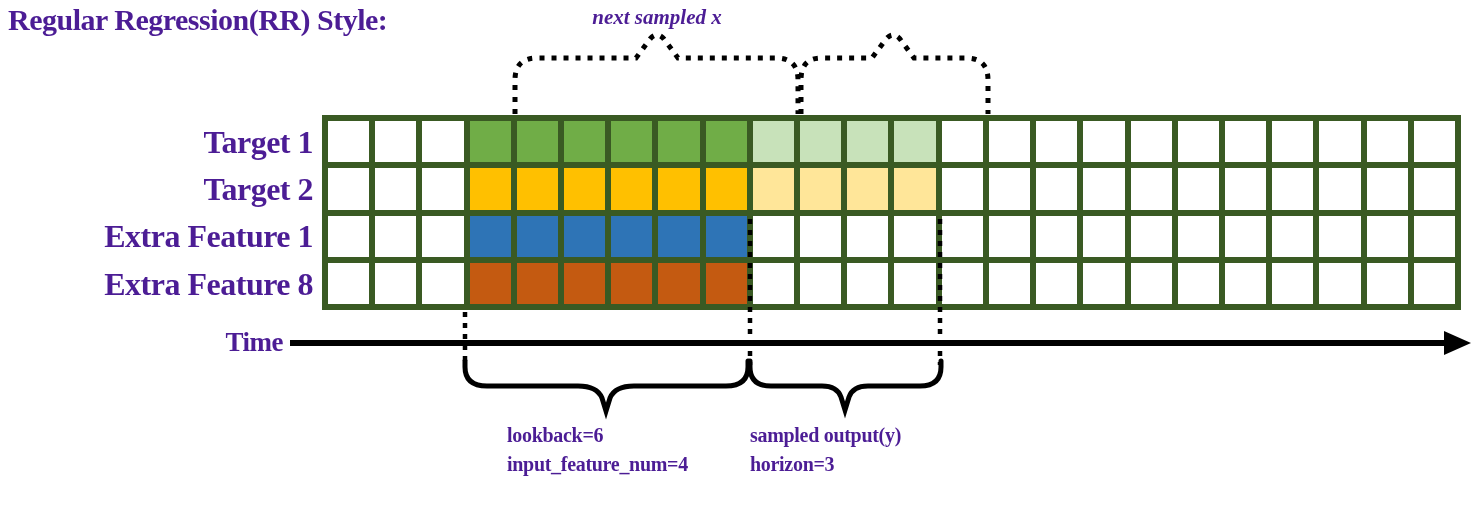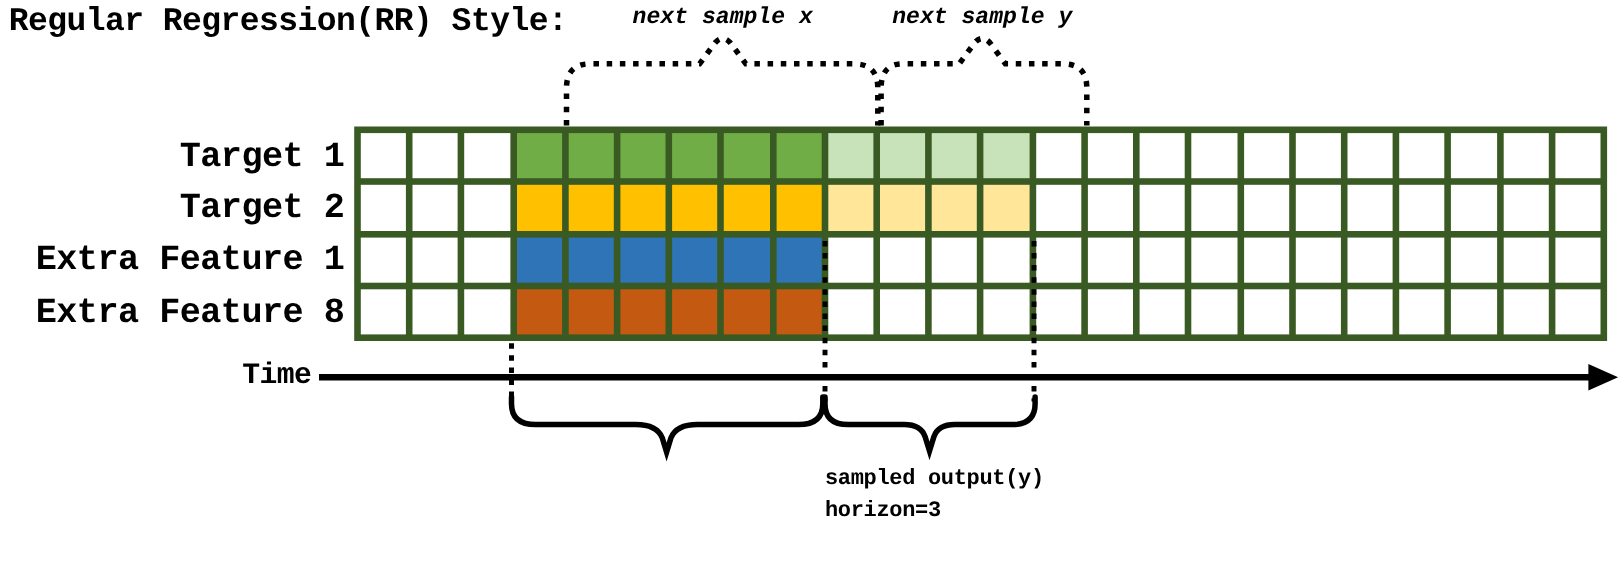--- a/index.html
+++ b/index.html
@@ -1,18 +1,18 @@
 <!DOCTYPE html>
 <html><head>
 <meta charset="utf-8">
 <style>
   html,body{margin:0;padding:0;background:#fff;}
   #stage{
     position:relative;width:1476px;height:512px;overflow:hidden;
-    font-family:Liberation Mono, monospace;color:#000000;
+    font-family:Liberation Serif, serif;color:#4c1d95;
     background:#fff;
   }
   .title{
     position:absolute;left:8px;top:3px;font-size:30px;font-weight:700;
     letter-spacing:-0.5px;white-space:nowrap;
   }
   .next-label{
     position:absolute;top:5px;transform:translateX(-50%);
     font-size:21px;font-weight:700;font-style:italic;white-space:nowrap;
   }
@@ -42,22 +42,21 @@
   .caption div{height:29px;}
   svg.overlay{position:absolute;left:0;top:0;pointer-events:none;}
 </style>
 </head>
 <body>
 
 <div id="stage">
 
   <div class="title">Regular Regression(RR) Style:</div>
 
-  <div id="next-x" class="next-label">next sample x</div>
-  <div id="next-y" class="next-label">next sample y</div>
+  <div id="next-x" class="next-label">next sampled x</div>
 
   <div id="sample-grid" style="background: rgb(58, 90, 35);">
       <div class="cell" style="background: rgb(255, 255, 255);"></div>
       <div class="cell" style="background: rgb(255, 255, 255);"></div>
       <div class="cell" style="background: rgb(255, 255, 255);"></div>
       <div class="cell" style="background: rgb(112, 173, 71);"></div>
       <div class="cell" style="background: rgb(112, 173, 71);"></div>
       <div class="cell" style="background: rgb(112, 173, 71);"></div>
       <div class="cell" style="background: rgb(112, 173, 71);"></div>
       <div class="cell" style="background: rgb(112, 173, 71);"></div>
@@ -152,20 +151,22 @@
     </div>
 
   <div class="row-label" style="top:142px;">Target 1</div>
   <div class="row-label" style="top:189px;">Target 2</div>
   <div class="row-label" style="top:236px;text-align:right;">Extra Feature 1</div>
   <div class="row-label" style="top:284px;">Extra Feature 8</div>
 
   <div class="time-label">Time</div>
 
   <div id="caption-input" class="caption">
+    <div>lookback=6</div>
+    <div>input_feature_num=4</div>
   </div>
   <div id="caption-output" class="caption">
     <div>sampled output(y)</div>
     <div>horizon=3</div>
   </div>
 
   <svg class="overlay" width="1476" height="516" viewBox="0 0 1476 516">
 
     <path d="M515,114 V80 Q515,58 537,58 H636 L650,39 Q657,31 664,39 L678,58 H776 Q798,58 798,80 V114" fill="none" stroke="#000" stroke-width="5" stroke-dasharray="5 7"></path>
 

